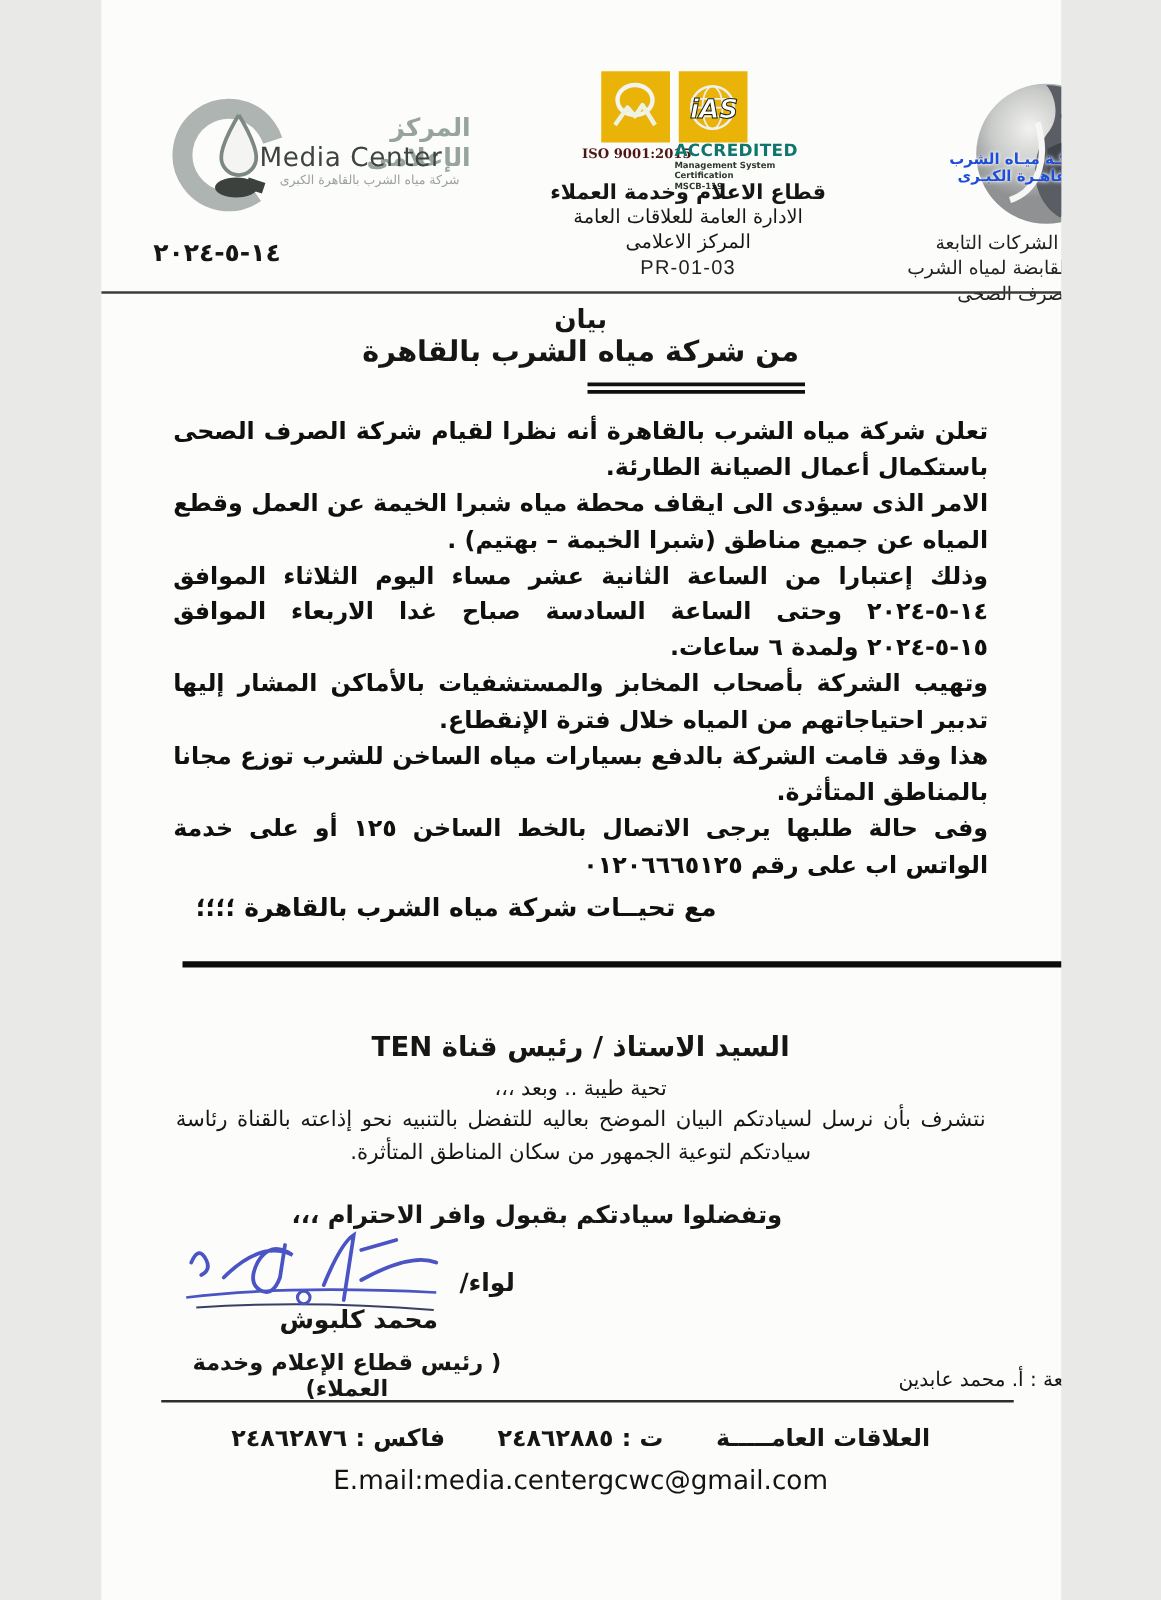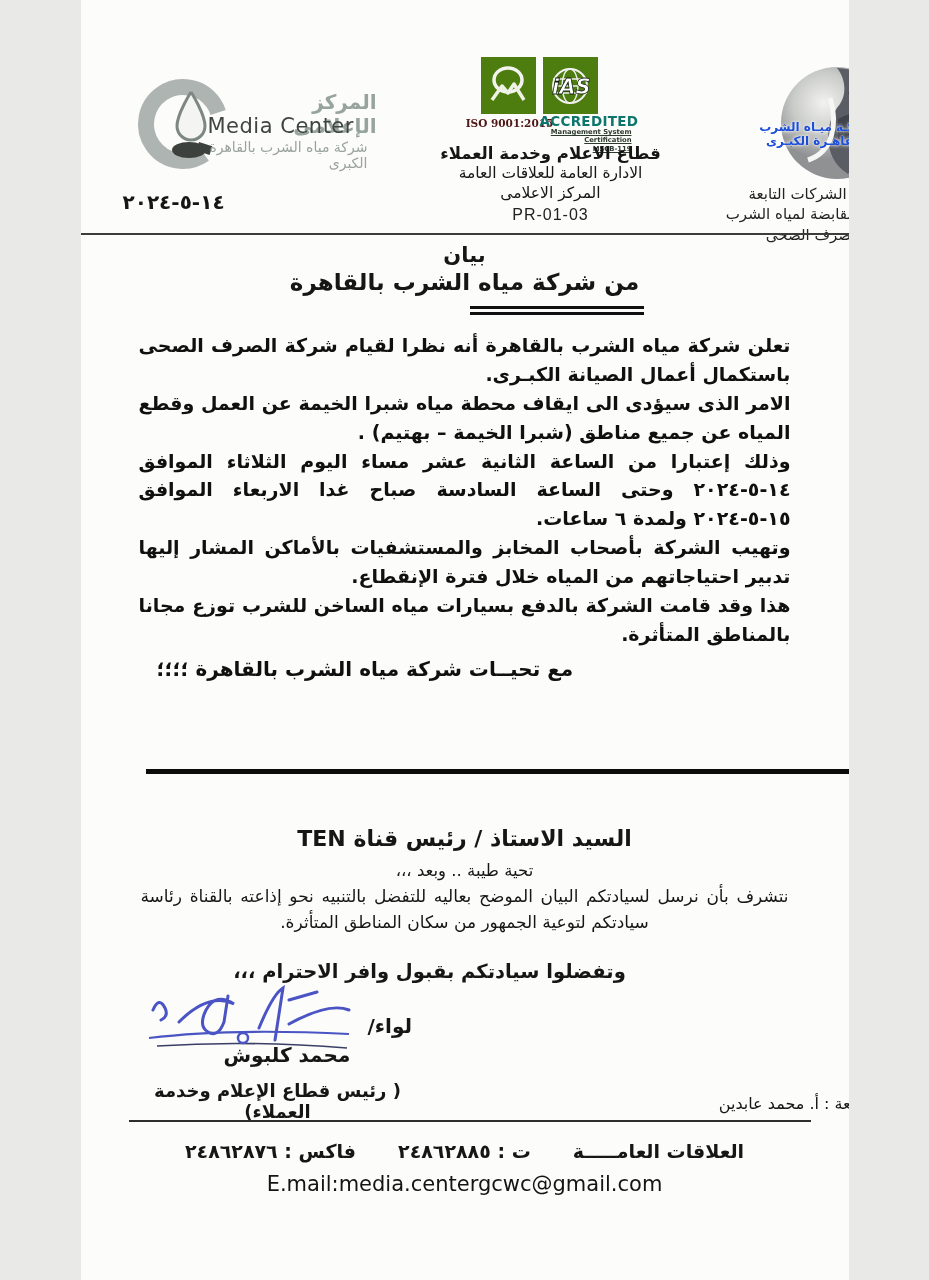--- a/index.html
+++ b/index.html
@@ -9,31 +9,31 @@
     position:relative; width:768px; height:1280px; margin:0 auto;
     background:#fcfcfa; color:#161616; overflow:hidden;
   }
   .abs { position:absolute; }
   .rtl { direction:rtl; unicode-bidi:plaintext; }
 
   
   .mc-callig { left:146px; top:90px; width:150px; font-size:20px; font-weight:bold;
                color:#96a49d; letter-spacing:-1px; }
   .mc-en     { left:127px; top:114px; width:180px; font-size:21px; color:#3e443f; letter-spacing:.5px; }
-  .mc-sub    { left:127px; top:139px; width:160px; font-size:14px; color:#9aa39e; }
+  .mc-sub    { left:127px; top:139px; width:160px; font-size:10px; color:#9aa39e; }
   .date-line { left:42px; top:190px; width:145px; font-size:20px; font-weight:bold; letter-spacing:1px; }
 
   .badges { left:400px; top:57px; width:140px; display:flex; gap:7px; }
-  .badge  { width:55px; height:57px; background:#4d7c0f; display:flex; align-items:center; justify-content:center; }
+  .badge  { width:55px; height:57px; background:#eab308; display:flex; align-items:center; justify-content:center; }
   .iso-label { left:385px; top:117px; width:88px; font-family:"DejaVu Serif", serif;
                font-size:10.5px; font-weight:bold; color:#4f1616; text-align:center; }
   .acc-label { left:459px; top:113px; width:92px; font-size:13.5px; font-weight:bold; color:#0f766e;
                text-align:center; letter-spacing:.3px; }
-  .acc-sub   { left:459px; top:128px; width:92px; font-size:6.8px; color:#2c3a2c; text-align:right;
-               line-height:1.25; font-weight:bold;text-decoration:underline; }
+  .acc-sub   { left:459px; top:128px; width:92px; font-size:6.8px; color:#2c3a2c; text-align:left;
+               line-height:1.25; font-weight:bold; }
   .dept { left:330px; top:143px; width:280px; text-align:center; line-height:1.28; }
   .dept .d1 { font-size:16.5px; font-weight:bold; }
   .dept .d2, .dept .d3 { font-size:15.5px; }
   .dept .d4 { font-size:16px; font-family:"Liberation Sans", sans-serif; color:#222; letter-spacing:1px; margin-top:1px; }
 
   .globe-wrap { left:697px; top:64px; }
   .globe-text { left:660px; top:120px; width:152px; text-align:center; font-size:12px; font-weight:bold;
                 color:#1d4ed8; line-height:1.2; text-shadow:0 0 2px #ffffff, 0 0 4px #ffffff; }
   .subsidiary { left:622px; top:184px; width:228px; text-align:center; font-size:15px; color:#222;
                 line-height:1.35; }
@@ -140,25 +140,26 @@
     <div>للشركة القابضة لمياه الشرب والصرف الصحى</div>
   </div>
 
   <div class="abs hdr-rule"></div>
 
   <div class="abs stmt-title rtl">بيان</div>
   <div class="abs stmt-subtitle rtl">من شركة مياه الشرب بالقاهرة</div>
   <div class="abs dbl-underline"></div>
 
   <div class="abs stmt-body">
-    <p>تعلن شركة مياه الشرب بالقاهرة أنه نظرا لقيام شركة الصرف الصحى باستكمال أعمال الصيانة الكبـرى.</p>
+    <p>تعلن شركة مياه الشرب بالقاهرة أنه نظرا لقيام شركة الصرف الصحى باستكمال أعمال الصيانة الطارئة.</p>
     <p>الامر الذى سيؤدى الى ايقاف محطة مياه شبرا الخيمة عن العمل وقطع المياه عن جميع مناطق (شبرا الخيمة – بهتيم) .</p>
     <p>وذلك إعتبارا من الساعة الثانية عشر مساء اليوم الثلاثاء الموافق ١٤-٥-٢٠٢٤ وحتى الساعة السادسة صباح غدا الاربعاء الموافق ١٥-٥-٢٠٢٤ ولمدة ٦ ساعات.</p>
     <p>وتهيب الشركة بأصحاب المخابز والمستشفيات بالأماكن المشار إليها تدبير احتياجاتهم من المياه خلال فترة الإنقطاع.</p>
     <p>هذا وقد قامت الشركة بالدفع بسيارات مياه الساخن للشرب توزع مجانا بالمناطق المتأثرة.</p>
+    <p>وفى حالة طلبها يرجى الاتصال بالخط الساخن ١٢٥ أو على خدمة الواتس اب على رقم ٠١٢٠٦٦٦٥١٢٥</p>
     <div class="regards">مع تحيــات شركة مياه الشرب بالقاهرة ؛؛؛؛</div>
   </div>
 
   <div class="abs mid-rule"></div>
 
   <div class="abs recipient">السيد الاستاذ / رئيس قناة TEN</div>
   <div class="abs greeting">تحية طيبة .. وبعد ،،،</div>
   <div class="abs letter-body">نتشرف بأن نرسل لسيادتكم البيان الموضح بعاليه للتفضل بالتنبيه نحو إذاعته بالقناة رئاسة سيادتكم لتوعية الجمهور من سكان المناطق المتأثرة.</div>
   <div class="abs closing">وتفضلوا سيادتكم بقبول وافر الاحترام ،،،</div>
 

